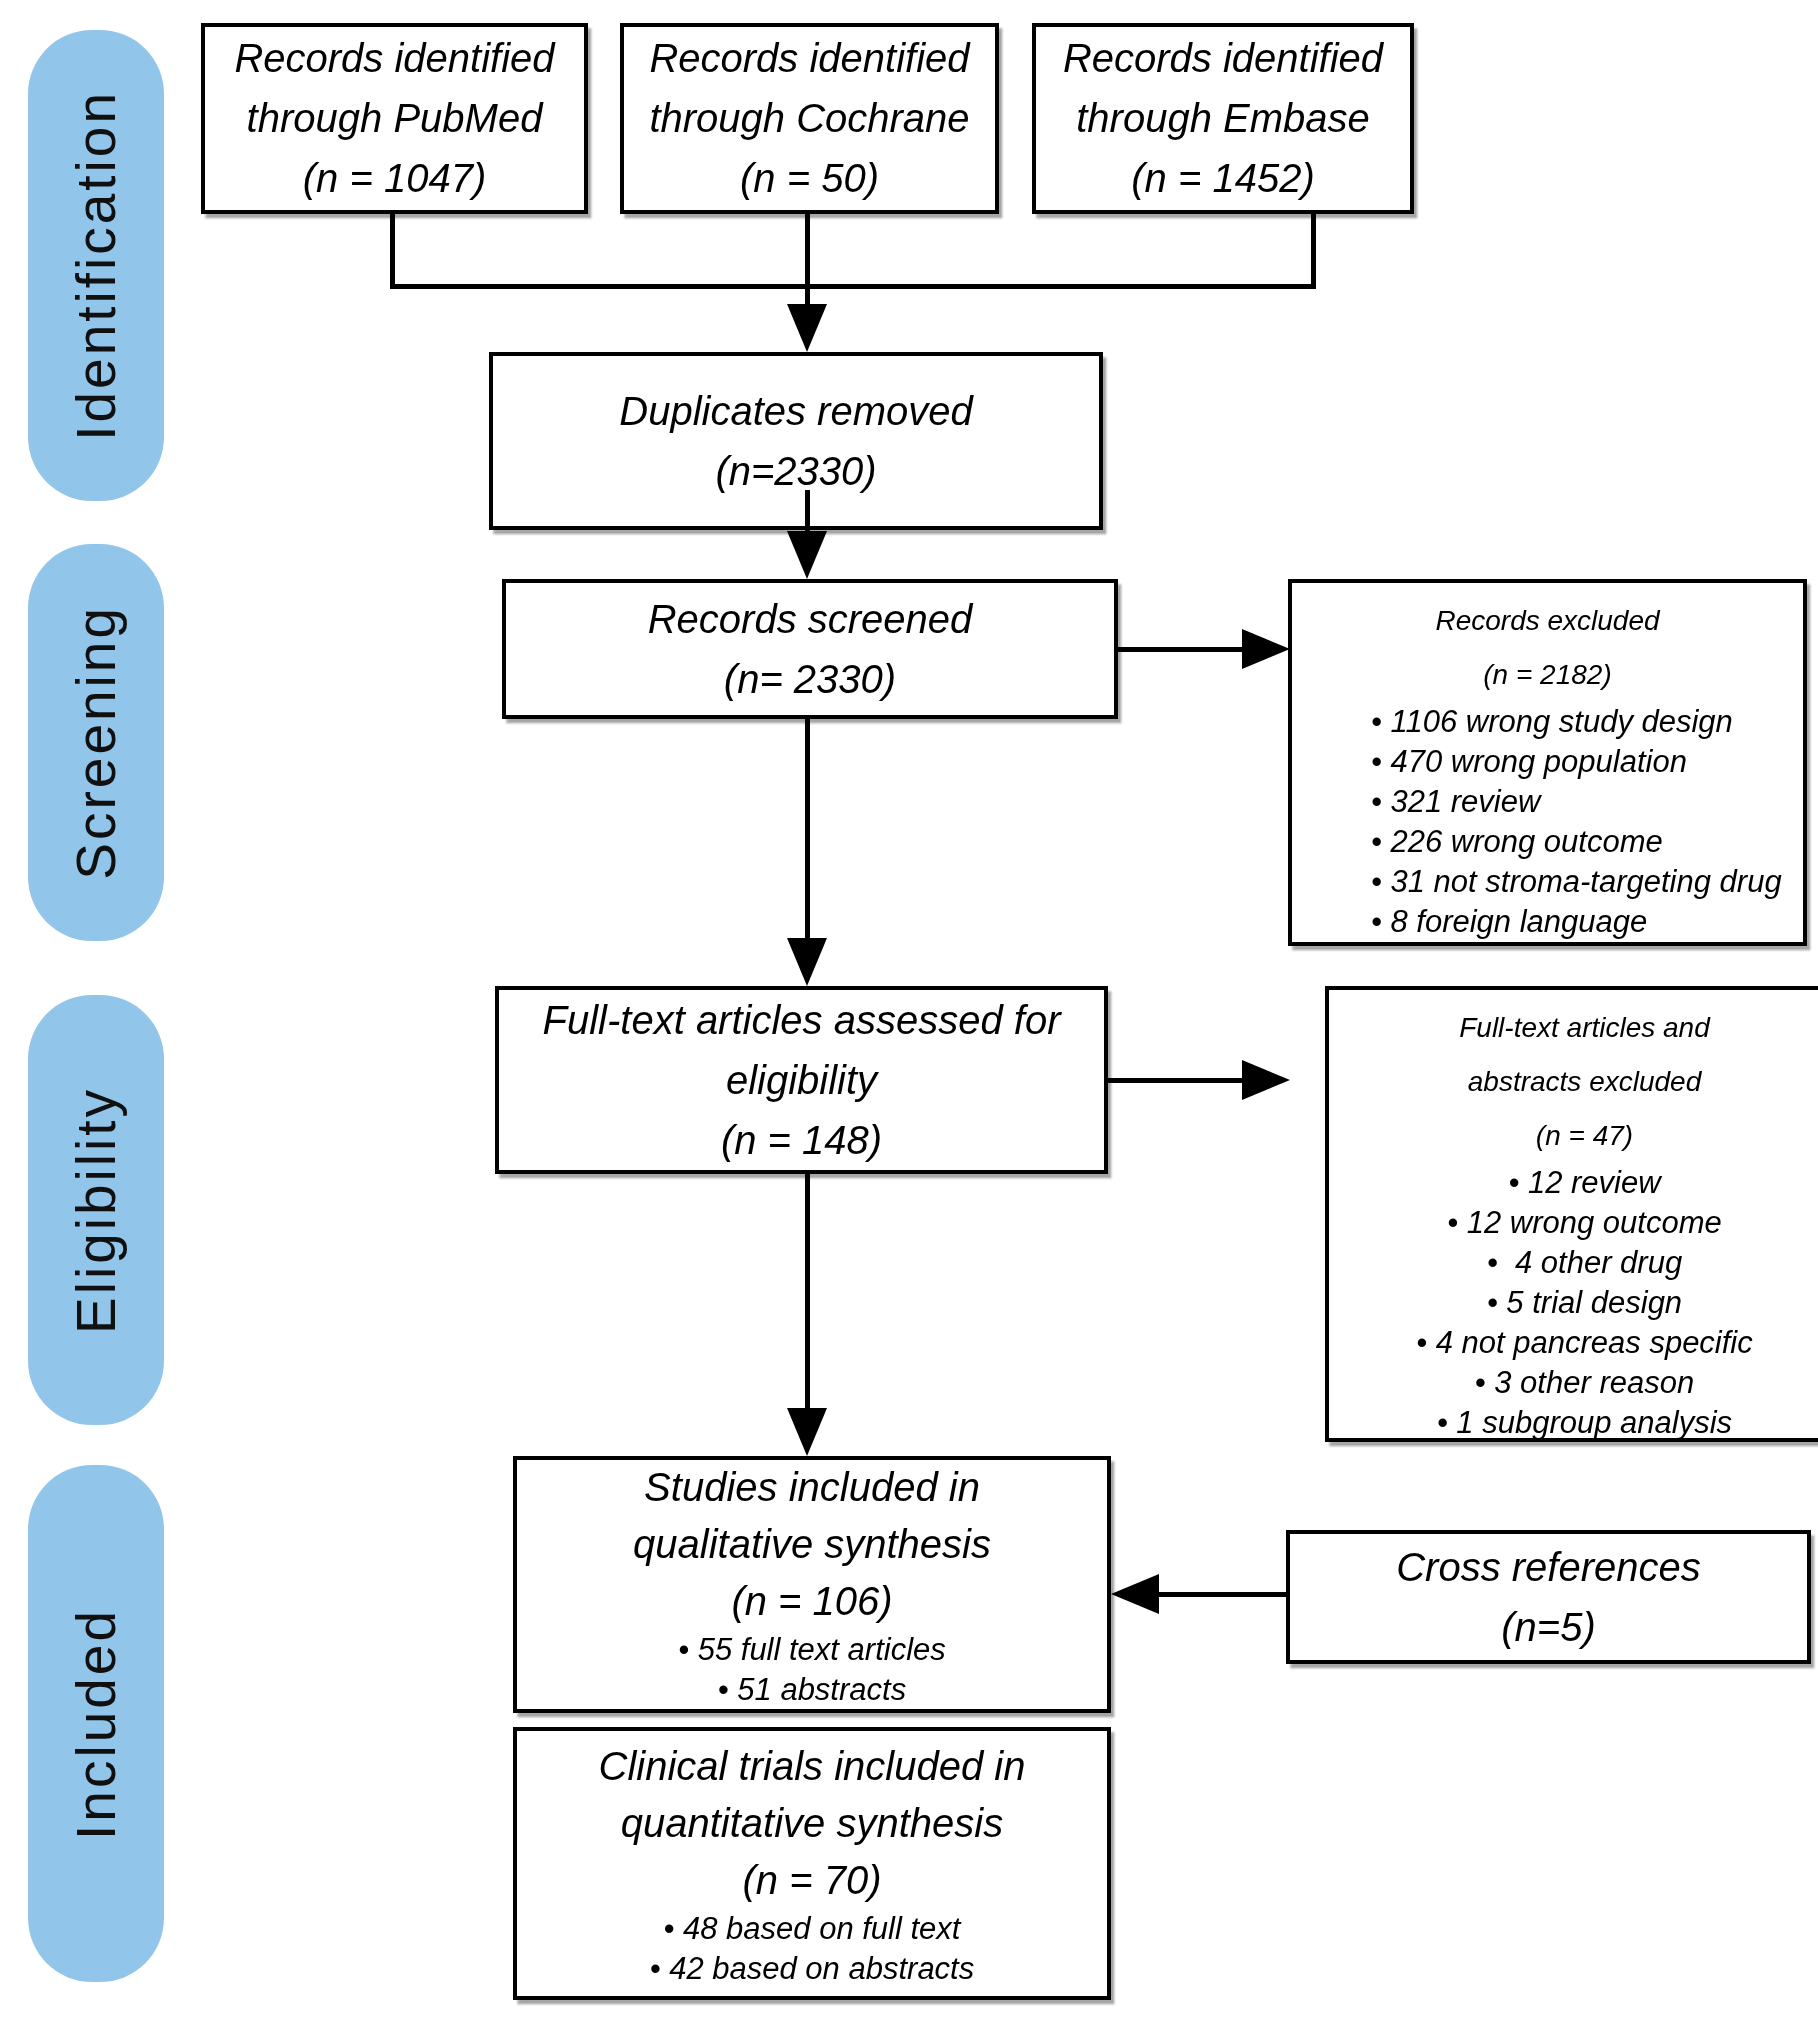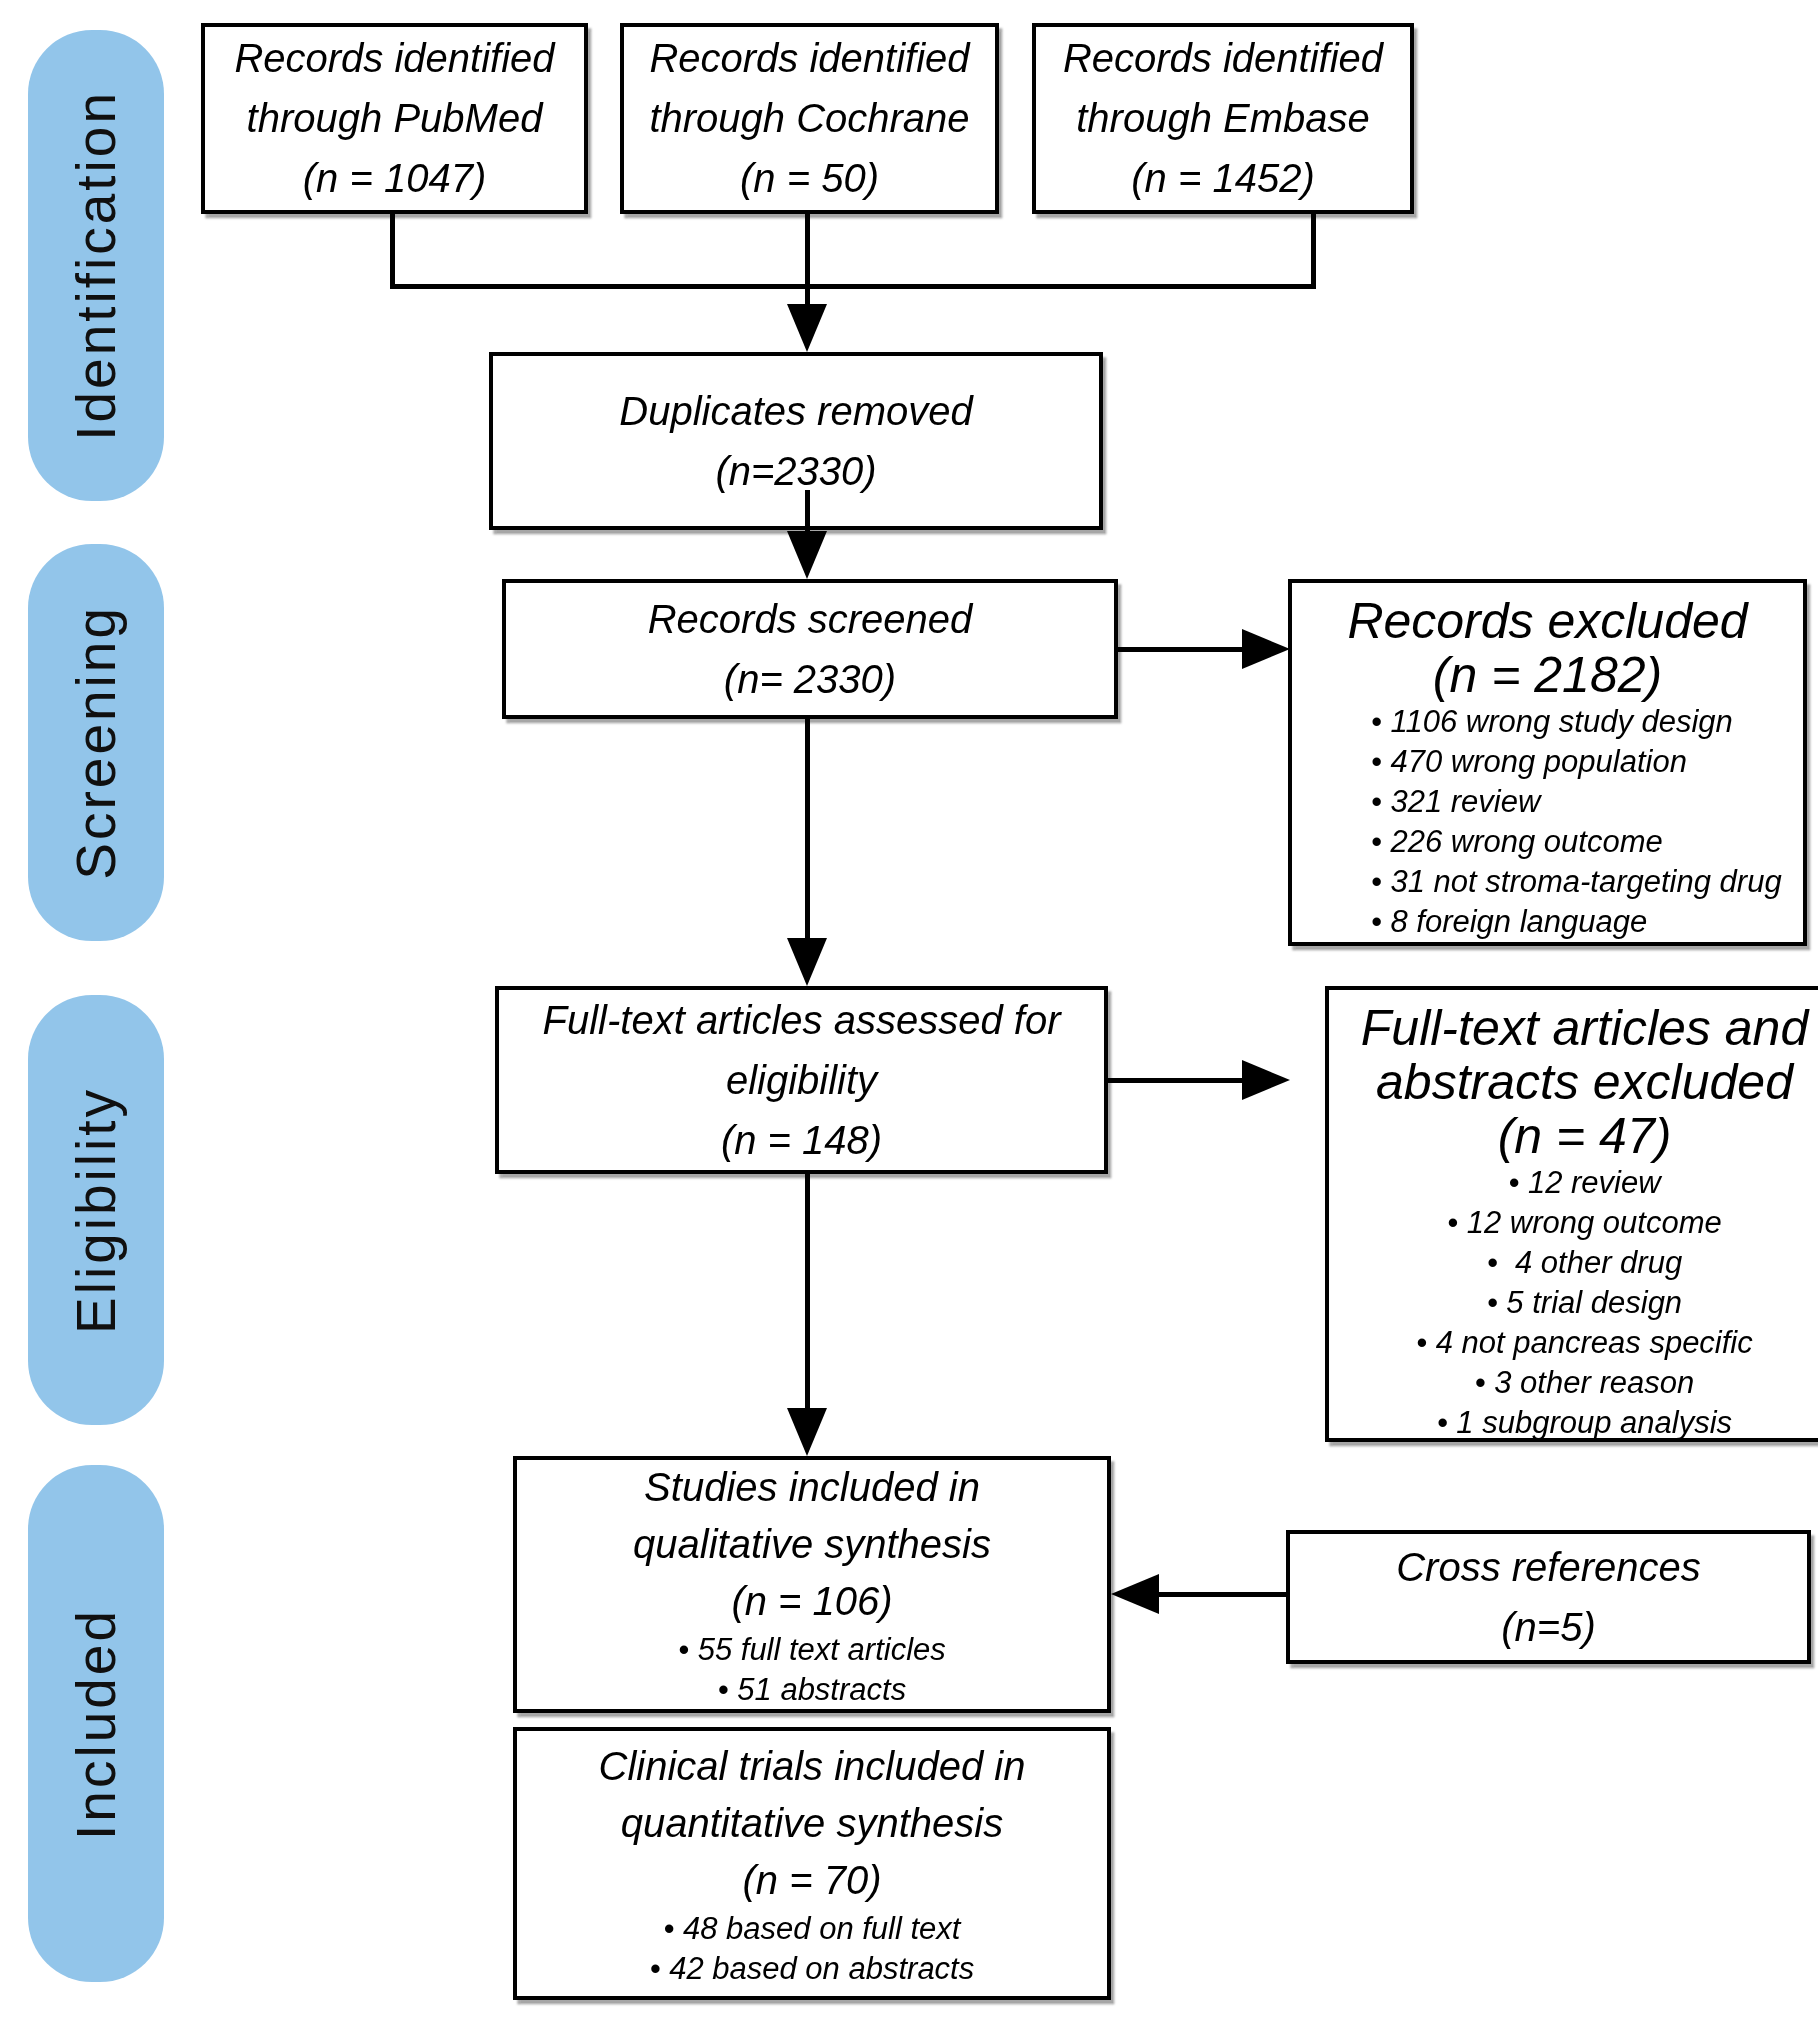--- a/index.html
+++ b/index.html
@@ -12,21 +12,21 @@
   .stage span{writing-mode:vertical-rl;transform:rotate(180deg);
               font-size:55px;letter-spacing:3px;color:#101010;white-space:pre;}
 
   
   .fbox{position:absolute;background:#fff;border:4.5px solid #000;box-sizing:border-box;
         box-shadow:3.7px 5.2px 2.2px rgba(0,0,0,0.35);
         display:flex;flex-direction:column;align-items:center;justify-content:center;
         text-align:center;font-style:italic;}
   .fbox.top-pad{justify-content:flex-start;padding-top:10.5px;}
   .ln{font-size:40px;line-height:60px;white-space:pre-wrap;}
-  .ln-t{font-size:50px;line-height:54px;white-space:pre-wrap;}
+  .ln-t{font-size:28px;line-height:54px;white-space:pre-wrap;}
   .ln-q{font-size:40px;line-height:57px;white-space:pre-wrap;}
   .blt{font-size:31px;line-height:40px;white-space:pre-wrap;}
   .blts-left{align-self:stretch;text-align:left;padding-left:31px;margin-left:48px;}
 
   
   .vline,.hline{position:absolute;background:#000;}
   .vline{width:4.5px;}
   .hline{height:4.5px;}
   .arr-down{position:absolute;width:0;height:0;
             border-left:20px solid transparent;border-right:20px solid transparent;

